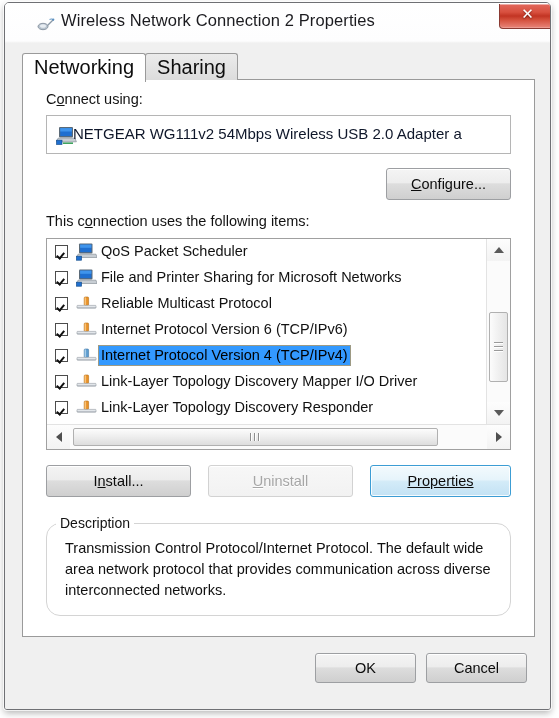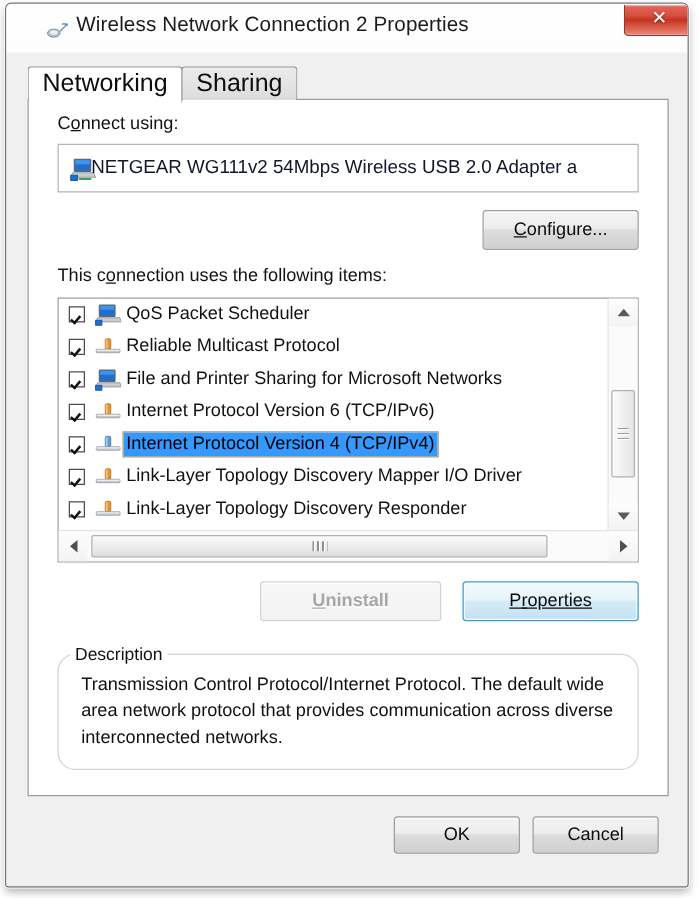--- a/index.html
+++ b/index.html
@@ -190,21 +190,20 @@
     cursor: default;
     white-space: nowrap;
   }
   .btn span { display: block; }
   .btn u { text-decoration: underline; }
   .btn.disabled {
     color: #a6a6a6;
     background: linear-gradient(180deg, #f7f7f7 0%, #f2f2f2 100%);
     border-color: #d2d2d2;
     text-shadow: 0 1px 0 #ffffff;
-    font-weight: bold;
   }
   .btn.focused {
     border: 1px solid #3c9dd4;
     background: linear-gradient(180deg, #f3fafd 0%, #e6f4fb 45%, #d3ebf8 52%, #c3e2f4 100%);
     box-shadow: inset 0 0 0 1px rgba(255,255,255,0.85);
     text-decoration: underline;
   }
 
   
   .list-box {
@@ -491,41 +490,41 @@
               <rect x="0.5" y="13.2" width="5" height="4" fill="#1f6fd0" stroke="#16508f" stroke-width="0.7"></rect>
             </svg>
           </span>
           <span class="row-label">QoS Packet Scheduler</span>
         </div>
 
         <div class="list-row">
           <span class="chk"></span>
           <span class="row-icon">
             <svg width="21" height="18" viewBox="0 0 21 18">
-              <rect x="8.2" y="2" width="4.4" height="8.4" rx="1" fill="#e8922a" stroke="#b36d16" stroke-width="0.6"></rect>
-              <rect x="8.6" y="2.4" width="1.5" height="7.6" fill="#f7c27a"></rect>
-              <rect x="1" y="10.4" width="19" height="2.8" rx="0.6" fill="#c4cad0" stroke="#8e959c" stroke-width="0.6"></rect>
-              <rect x="1.4" y="10.8" width="18.2" height="1" fill="#e9edf1"></rect>
-            </svg>
-          </span>
-          <span class="row-label">Reliable Multicast Protocol</span>
-        </div>
-
-        <div class="list-row">
-          <span class="chk"></span>
-          <span class="row-icon">
-            <svg width="21" height="18" viewBox="0 0 21 18">
               <rect x="3" y="0.6" width="13.5" height="10" rx="1" fill="#5a6a78"></rect>
               <rect x="4.1" y="1.6" width="11.3" height="7.6" fill="#1f6fd0"></rect>
               <rect x="4.1" y="1.6" width="11.3" height="3.2" fill="#3f94ec"></rect>
               <path d="M2 11.2 h18 l1 3.3 h-20 z" fill="#c8ced4" stroke="#8b949c" stroke-width="0.7"></path>
               <rect x="0.5" y="13.2" width="5" height="4" fill="#1f6fd0" stroke="#16508f" stroke-width="0.7"></rect>
             </svg>
           </span>
           <span class="row-label">File and Printer Sharing for Microsoft Networks</span>
+        </div>
+
+        <div class="list-row">
+          <span class="chk"></span>
+          <span class="row-icon">
+            <svg width="21" height="18" viewBox="0 0 21 18">
+              <rect x="8.2" y="2" width="4.4" height="8.4" rx="1" fill="#e8922a" stroke="#b36d16" stroke-width="0.6"></rect>
+              <rect x="8.6" y="2.4" width="1.5" height="7.6" fill="#f7c27a"></rect>
+              <rect x="1" y="10.4" width="19" height="2.8" rx="0.6" fill="#c4cad0" stroke="#8e959c" stroke-width="0.6"></rect>
+              <rect x="1.4" y="10.8" width="18.2" height="1" fill="#e9edf1"></rect>
+            </svg>
+          </span>
+          <span class="row-label">Reliable Multicast Protocol</span>
         </div>
 
         <div class="list-row">
           <span class="chk"></span>
           <span class="row-icon">
             <svg width="21" height="18" viewBox="0 0 21 18">
               <rect x="8.2" y="2" width="4.4" height="8.4" rx="1" fill="#e8922a" stroke="#b36d16" stroke-width="0.6"></rect>
               <rect x="8.6" y="2.4" width="1.5" height="7.6" fill="#f7c27a"></rect>
               <rect x="1" y="10.4" width="19" height="2.8" rx="0.6" fill="#c4cad0" stroke="#8e959c" stroke-width="0.6"></rect>
               <rect x="1.4" y="10.8" width="18.2" height="1" fill="#e9edf1"></rect>
@@ -581,20 +580,23 @@
         <div class="arrow down"></div>
       </div>
 
       <div class="hscroll">
         <div class="arrow left"></div>
         <div class="hthumb"></div>
         <div class="arrow right"></div>
       </div>
     </div>
 
+    <div class="btn" style="left:23px; top:385px; width:145px; height:32px; line-height:30px;">
+      <span>I<u>n</u>stall...</span>
+    </div>
     <div class="btn disabled" style="left:185px; top:385px; width:145px; height:32px; line-height:30px;">
       <span><u>U</u>ninstall</span>
     </div>
     <div class="btn focused" style="left:347px; top:385px; width:141px; height:32px; line-height:30px;">
       <span>P<u>r</u>operties</span>
     </div>
 
     <div class="groupbox">
       <div class="groupbox-title">Description</div>
       <div class="groupbox-body">Transmission Control Protocol/Internet Protocol. The default wide area network protocol that provides communication across diverse interconnected networks.</div>

